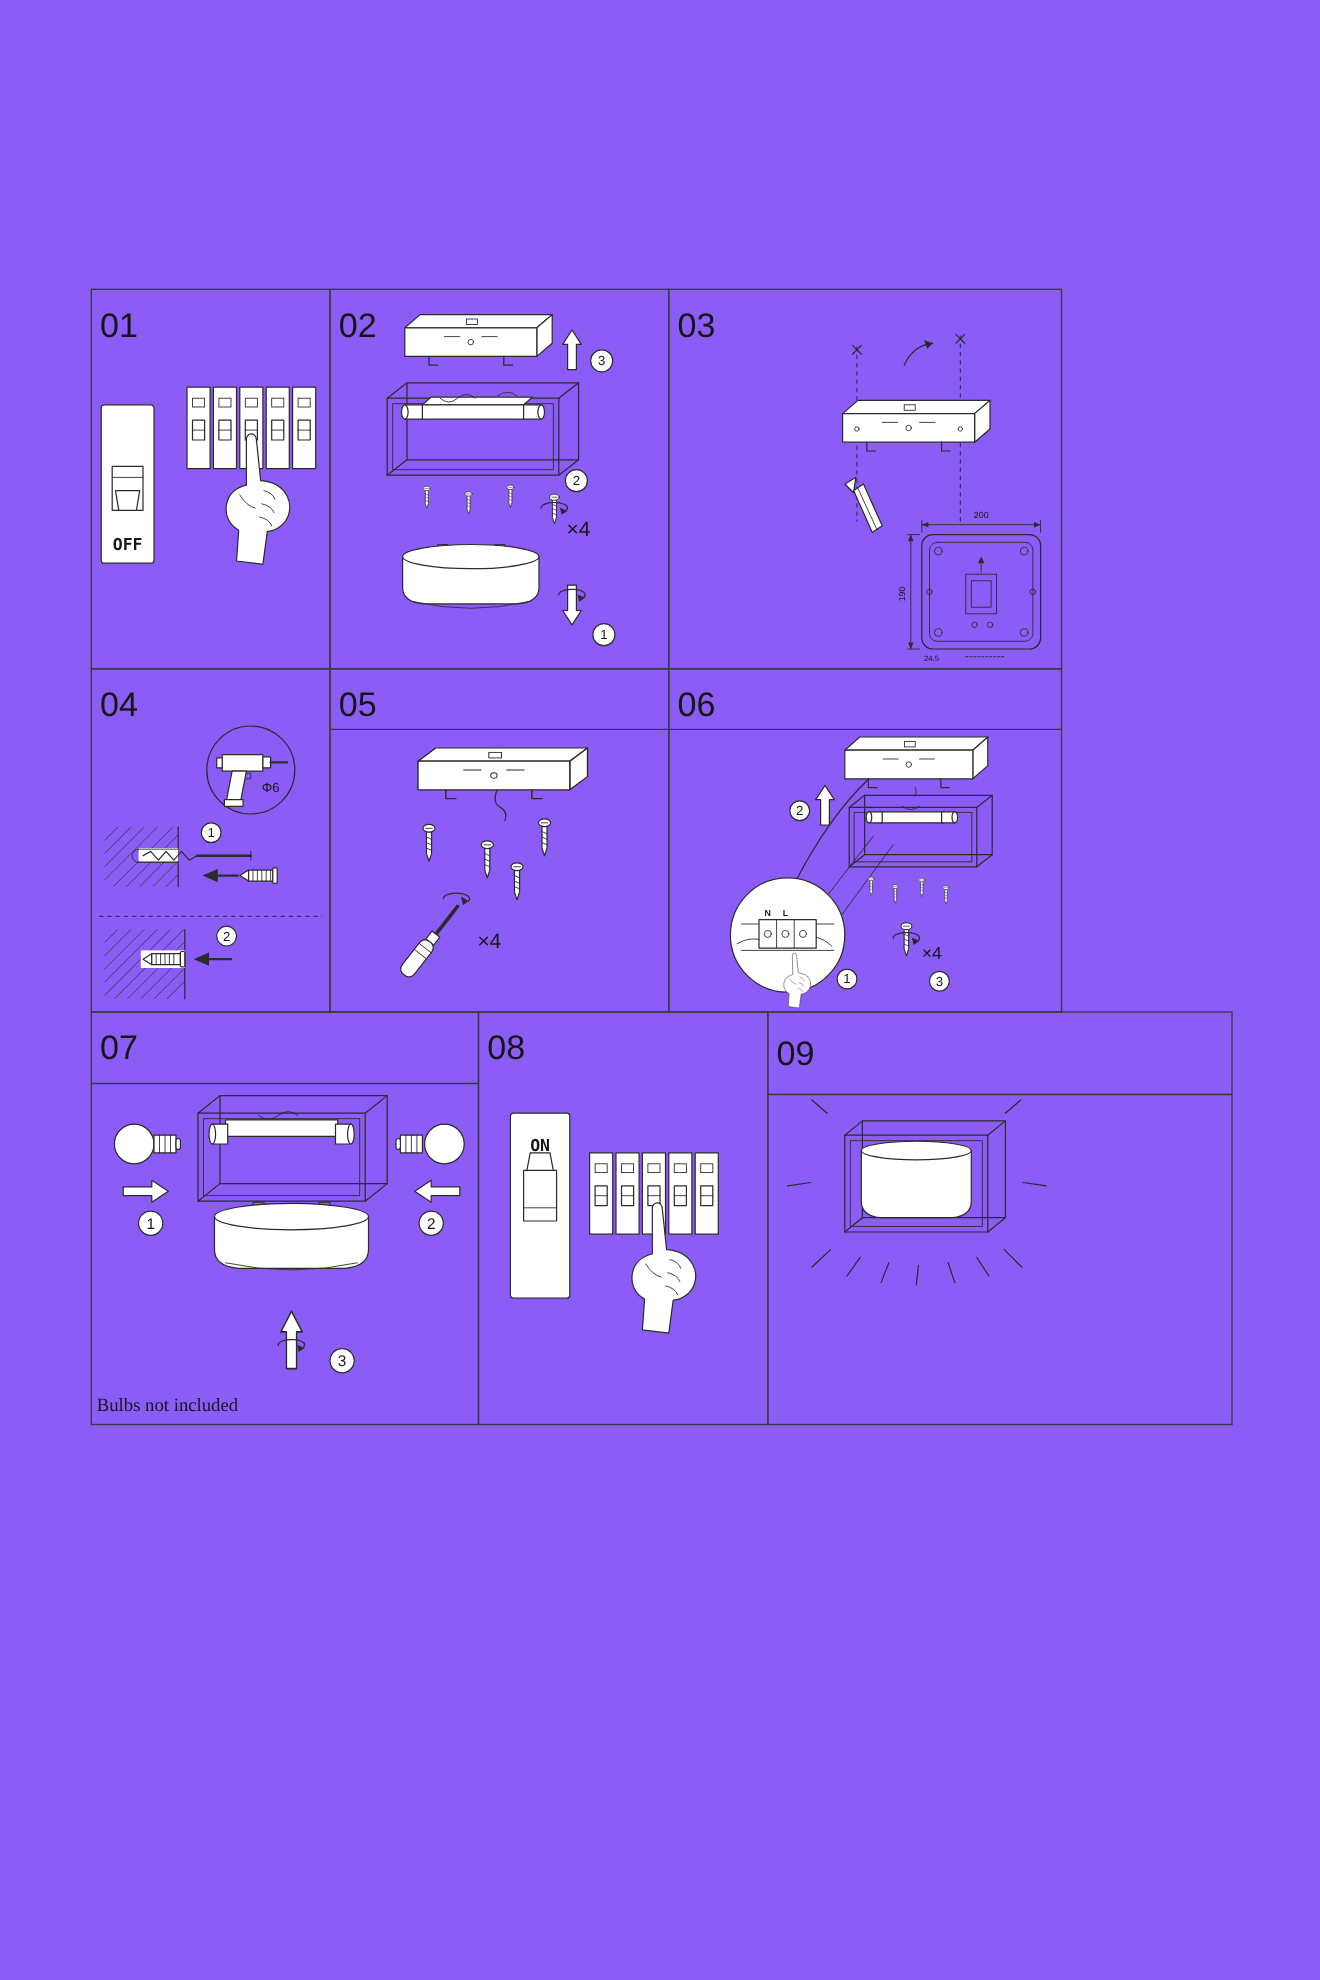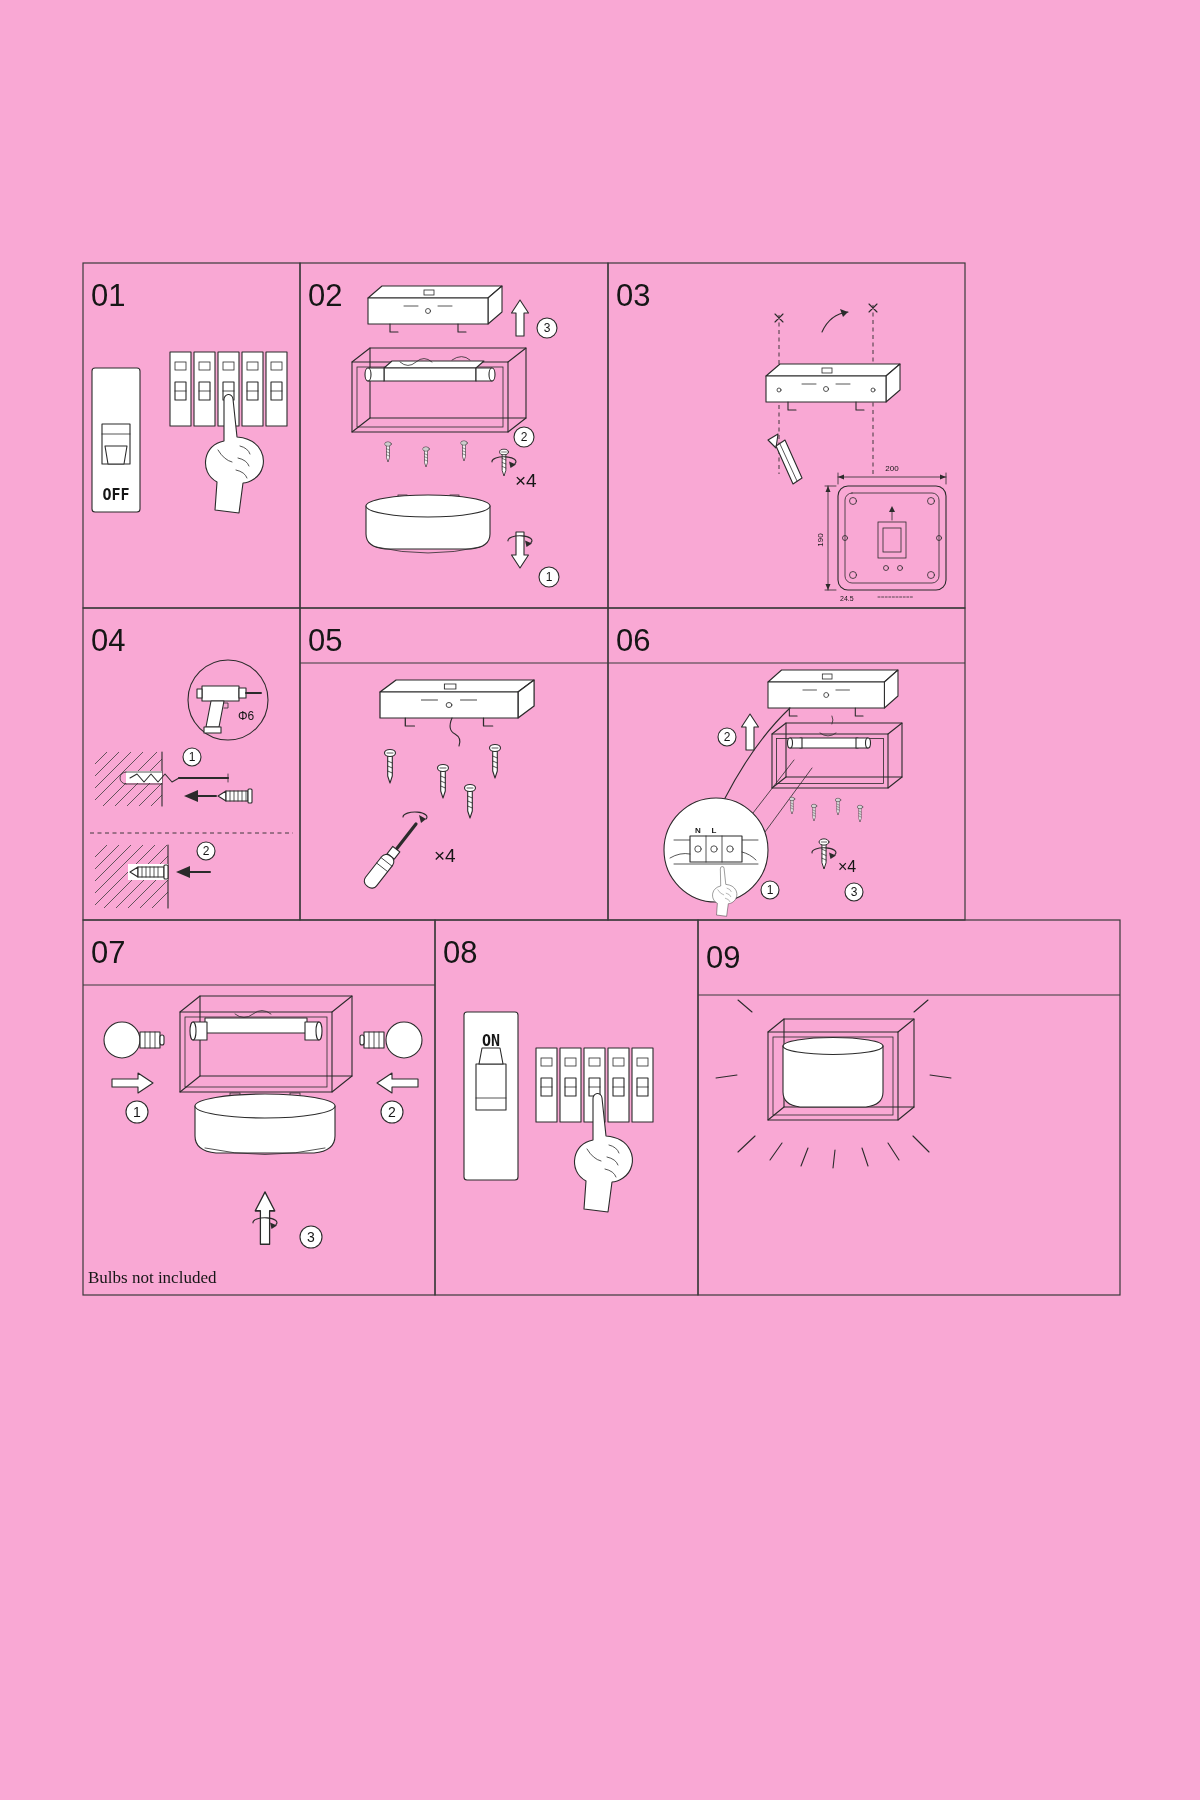--- a/index.html
+++ b/index.html
@@ -1,16 +1,16 @@
 <!DOCTYPE html>
 <html><head>
 <meta charset="utf-8">
 <style>
   html,body{margin:0;padding:0;background:#ffffff;}
-  .page{position:relative;width:1200px;height:1800px;background:#f9a8d4;overflow:hidden;
+  .page{position:relative;width:1200px;height:1800px;background:#8b5cf6;overflow:hidden;
         font-family:"Liberation Sans",sans-serif;}
   svg{position:absolute;left:0;top:0;}
   .grid{fill:none;stroke:#3a3a3a;stroke-width:1.2;}
   .ln{fill:none;stroke:#2b2b2b;stroke-width:1.1;stroke-linecap:round;stroke-linejoin:round;}
   .lnt{fill:none;stroke:#2b2b2b;stroke-width:0.8;stroke-linecap:round;}
   .lnw{fill:#ffffff;stroke:#2b2b2b;stroke-width:1.1;stroke-linejoin:round;stroke-linecap:round;}
   .lnthick{fill:none;stroke:#2b2b2b;stroke-width:3.2;stroke-linecap:round;}
   .fillb{fill:#2b2b2b;stroke:none;}
   .dash{fill:none;stroke:#2b2b2b;stroke-width:0.9;stroke-dasharray:4 3.5;}
   .hatch{fill:none;stroke:#3c3c3c;stroke-width:0.8;}

